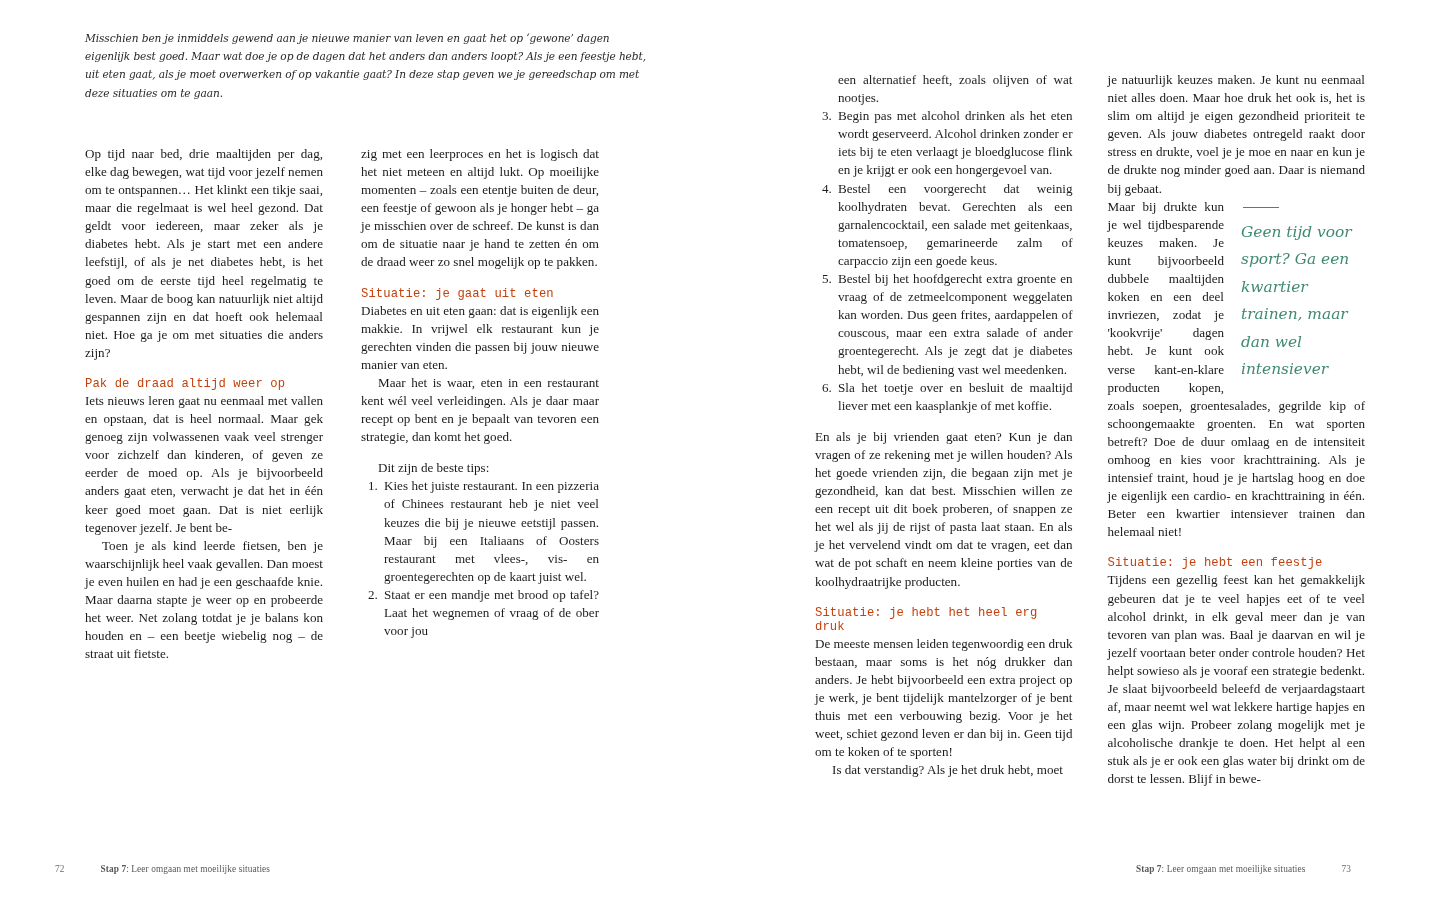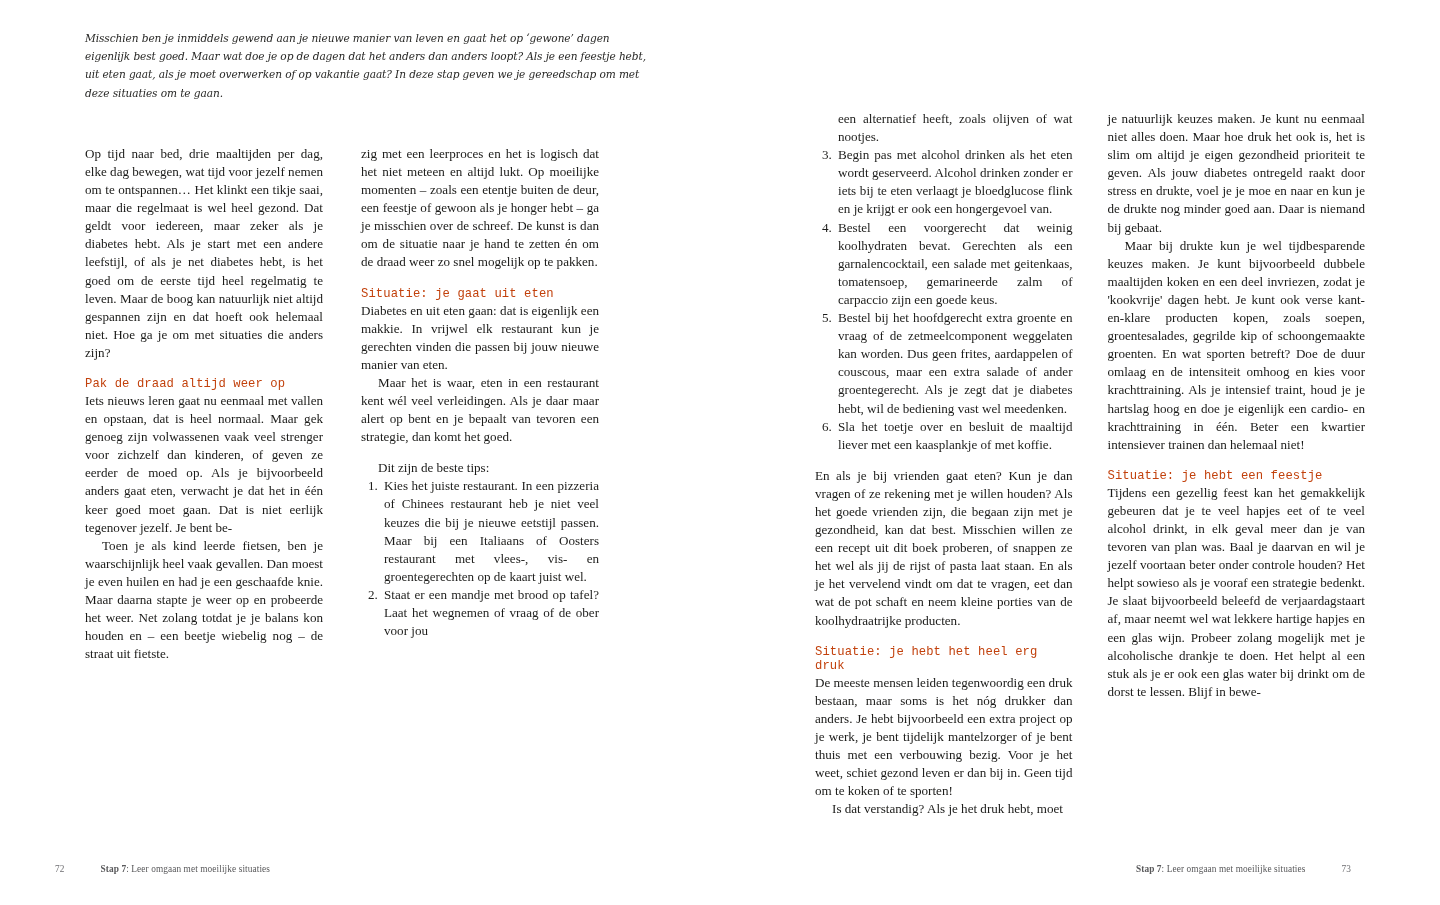--- a/index.html
+++ b/index.html
@@ -63,21 +63,21 @@
   .cols2 {
     display: flex;
     gap: 38px;
     padding-top: 43px;
   }
   .col { width: 238px; }
 
   .cols2r {
     display: flex;
     gap: 35px;
-    padding-top: 110px;
+    padding-top: 71px;
   }
   .colr { width: 259px; }
 
   p.body {
     margin: 0;
     font-size: 13.1px;
     line-height: 1.382;
     text-align: justify;
     text-justify: inter-word;
     hyphens: manual;
@@ -172,21 +172,21 @@
         <p class="body noindent">Toen je als kind leerde fietsen, ben je waarschijnlijk heel vaak gevallen. Dan moest je even huilen en had je een geschaafde knie. Maar daarna stapte je weer op en probeerde het weer. Net zolang totdat je je balans kon houden en – een beetje wiebelig nog – de straat uit fietste.</p>
       </div>
 
       <div class="col">
         <p class="body noindent">zig met een leerproces en het is logisch dat het niet meteen en altijd lukt. Op moeilijke momenten – zoals een etentje buiten de deur, een feestje of gewoon als je honger hebt – ga je misschien over de schreef. De kunst is dan om de situatie naar je hand te zetten én om de draad weer zo snel mogelijk op te pakken.</p>
 
         <h3 class="subhead">Situatie: je gaat uit eten</h3>
 
         <p class="body noindent">Diabetes en uit eten gaan: dat is eigenlijk een makkie. In vrijwel elk restaurant kun je gerechten vinden die passen bij jouw nieuwe manier van eten.</p>
 
-        <p class="body">Maar het is waar, eten in een restaurant kent wél veel verleidingen. Als je daar maar alert op bent en je bepaalt van tevoren een strategie, dan komt het goed.</p>
+        <p class="body">Maar het is waar, eten in een restaurant kent wél veel verleidingen. Als je daar maar recept op bent en je bepaalt van tevoren een strategie, dan komt het goed.</p>
 
         <p class="body gap">Dit zijn de beste tips:</p>
 
         <ol class="tips">
           <li>Kies het juiste restaurant. In een pizzeria of Chinees restaurant heb je niet veel keuzes die bij je nieuwe eetstijl passen. Maar bij een Italiaans of Oosters restaurant met vlees-, vis- en groentegerechten op de kaart juist wel.</li>
           <li>Staat er een mandje met brood op tafel? Laat het wegnemen of vraag of de ober voor jou</li>
         </ol>
       </div>
     </div>
 
@@ -215,20 +215,24 @@
         <h3 class="subhead">Situatie: je hebt het heel erg druk</h3>
 
         <p class="body noindent">De meeste mensen leiden tegenwoordig een druk bestaan, maar soms is het nóg drukker dan anders. Je hebt bijvoorbeeld een extra project op je werk, je bent tijdelijk mantelzorger of je bent thuis met een verbouwing bezig. Voor je het weet, schiet gezond leven er dan bij in. Geen tijd om te koken of te sporten!</p>
 
         <p class="body">Is dat verstandig? Als je het druk hebt, moet</p>
       </div>
 
       <div class="colr colr-quote">
         <p class="body noindent">je natuurlijk keuzes maken. Je kunt nu eenmaal niet alles doen. Maar hoe druk het ook is, het is slim om altijd je eigen gezondheid prioriteit te geven. Als jouw diabetes ontregeld raakt door stress en drukte, voel je je moe en naar en kun je de drukte nog minder goed aan. Daar is niemand bij gebaat.</p>
 
+        <div class="pullquote">
+          <div class="rule"></div>
+          <span class="qtext">Geen tijd voor sport? Ga een kwartier trainen, maar dan wel intensiever</span>
+        </div>
 
         <p class="body">Maar bij drukte kun je wel tijdbesparende keuzes maken. Je kunt bijvoorbeeld dubbele maaltijden koken en een deel invriezen, zodat je 'kookvrije' dagen hebt. Je kunt ook verse kant-en-klare producten kopen, zoals soepen, groentesalades, gegrilde kip of schoongemaakte groenten. En wat sporten betreft? Doe de duur omlaag en de intensiteit omhoog en kies voor krachttraining. Als je intensief traint, houd je je hartslag hoog en doe je eigenlijk een cardio- en krachttraining in één. Beter een kwartier intensiever trainen dan helemaal niet!</p>
 
         <h3 class="subhead">Situatie: je hebt een feestje</h3>
 
         <p class="body noindent">Tijdens een gezellig feest kan het gemakkelijk gebeuren dat je te veel hapjes eet of te veel alcohol drinkt, in elk geval meer dan je van tevoren van plan was. Baal je daarvan en wil je jezelf voortaan beter onder controle houden? Het helpt sowieso als je vooraf een strategie bedenkt. Je slaat bijvoorbeeld beleefd de verjaardagstaart af, maar neemt wel wat lekkere hartige hapjes en een glas wijn. Probeer zolang mogelijk met je alcoholische drankje te doen. Het helpt al een stuk als je er ook een glas water bij drinkt om de dorst te lessen. Blijf in bewe-</p>
       </div>
     </div>
 
     <div class="footer footer-right">

